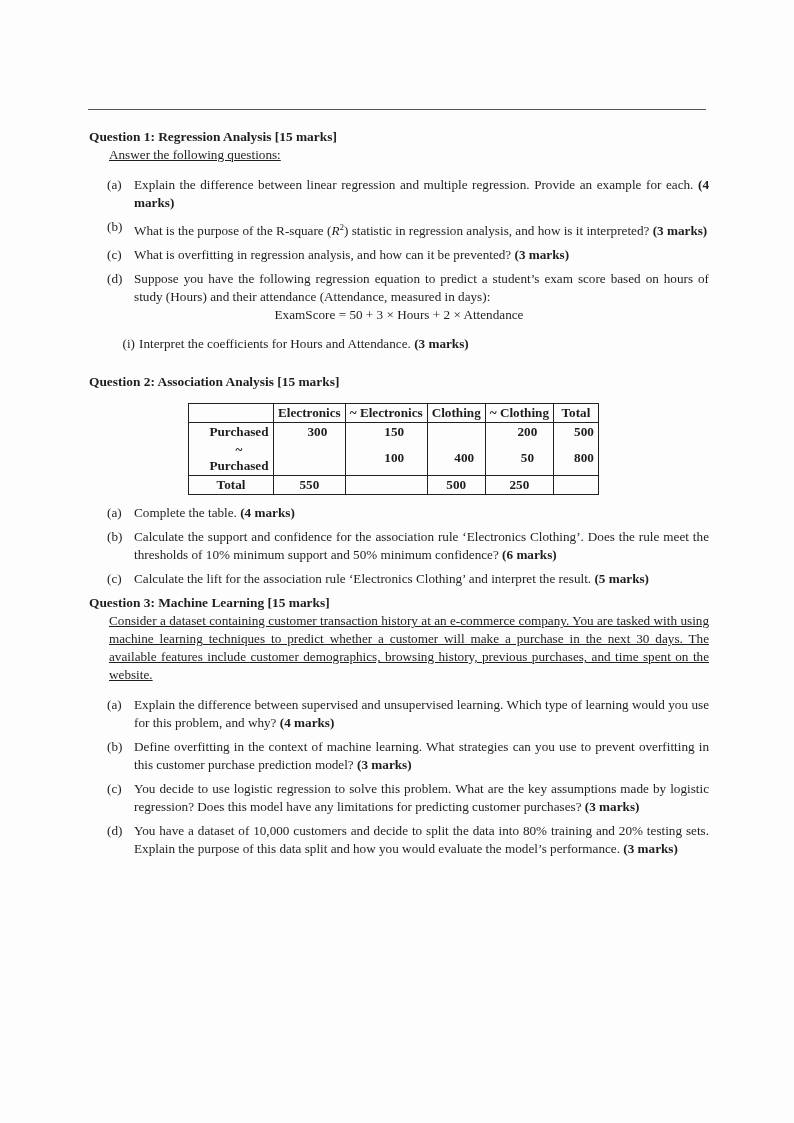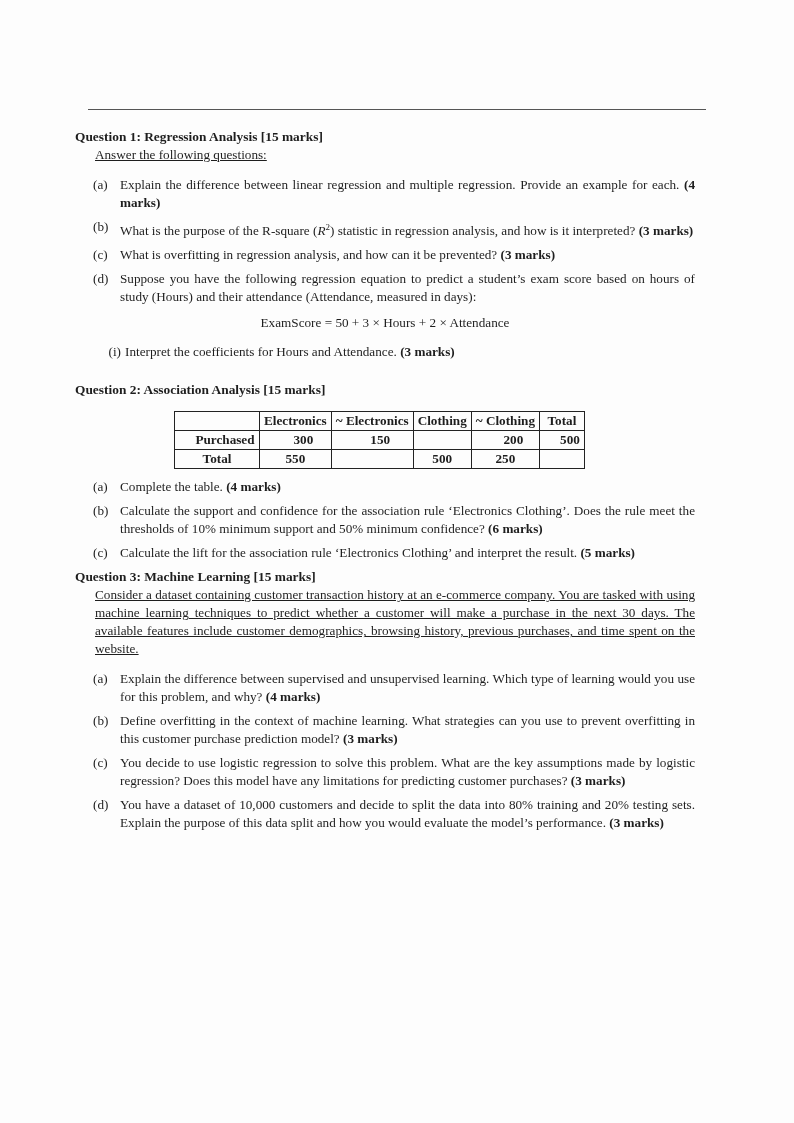--- a/index.html
+++ b/index.html
@@ -1,27 +1,27 @@
 <!DOCTYPE html>
 <html><head>
 <meta charset="utf-8">
 <style>
   html, body { margin:0; padding:0; }
   body { width:794px; height:1123px; background:#fdfdfd; position:relative; overflow:hidden;
          font-family:"Liberation Serif", "DejaVu Serif", serif; color:#1e1e1e; font-size:13.2px; }
   .rule { position:absolute; left:88px; top:109px; width:618px; height:0; border-top:1px solid #555; }
-  .content { position:absolute; left:75px; top:128px; width:620px; }
+  .content { position:absolute; left:89px; top:128px; width:620px; }
   .qhead { font-weight:bold; font-size:13.4px; line-height:18px; margin:0; }
   .intro { margin:0 0 0 20px; line-height:18px; text-align:justify;text-decoration:underline; }
   .parts { margin:12px 0 0 0; padding:0; list-style:none; }
   .part { display:flex; margin:0 0 6px 18px; line-height:18px; }
   .plabel { width:27px; flex:0 0 27px; }
   .ptext { flex:1; text-align:justify; }
   .marks { font-weight:bold; }
-  .equation { text-align:center; margin:8px 0 11px 0; line-height:18px; }
+  .equation { text-align:center; margin:0 0 11px 0; line-height:18px; }
   .subparts { margin:0; padding:0; list-style:none; }
   .subpart { display:flex; line-height:18px; margin:0 0 3px 18px; }
   .splabel { width:28px; flex:0 0 28px; text-align:right; padding-right:4px; }
   table.ct { border-collapse:collapse; margin:12px 0 9px 99px; font-size:13.2px; line-height:16px; }
   table.ct td, table.ct th { font-weight:bold; padding:1px 4px; text-align:center; }
   table.ct .b { border:1px solid #222; }
   table.ct .bl { border-left:1px solid #222; }
   table.ct .br { border-right:1px solid #222;padding-left:20px; }
   sup { font-size:9px; }
   .q2 { margin-top:20px; }
@@ -79,20 +79,28 @@
       </tr>
       <tr>
         <td class="bl br">Purchased</td>
         <td class="bl br">300</td>
         <td class="bl br">150</td>
         <td class="bl br"></td>
         <td class="bl br">200</td>
         <td class="bl br">500</td>
       </tr>
       <tr>
+        <td class="bl br">~ Purchased</td>
+        <td class="bl br"></td>
+        <td class="bl br">100</td>
+        <td class="bl br">400</td>
+        <td class="bl br">50</td>
+        <td class="bl br">800</td>
+      </tr>
+      <tr>
         <td class="b">Total</td>
         <td class="b">550</td>
         <td class="b"></td>
         <td class="b">500</td>
         <td class="b">250</td>
         <td class="b"></td>
       </tr>
     </tbody>
       </table>
 

